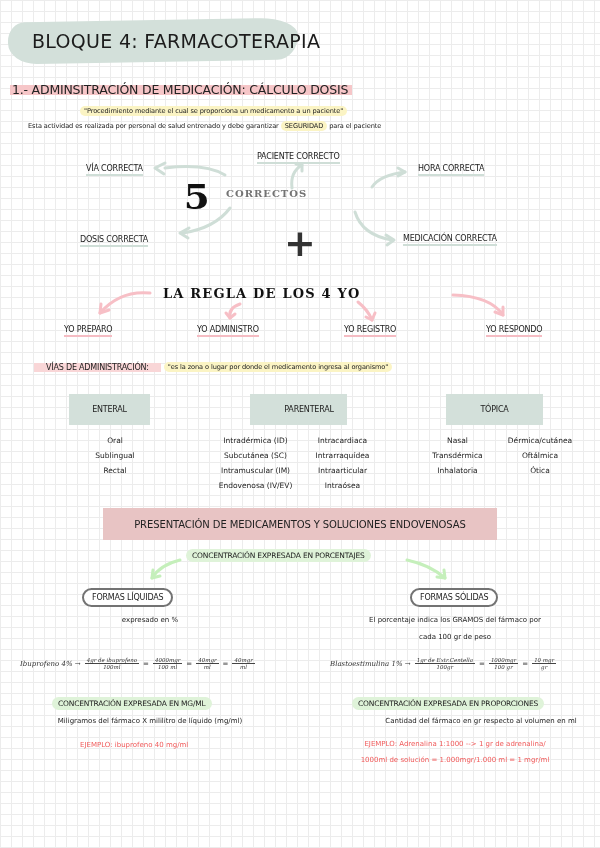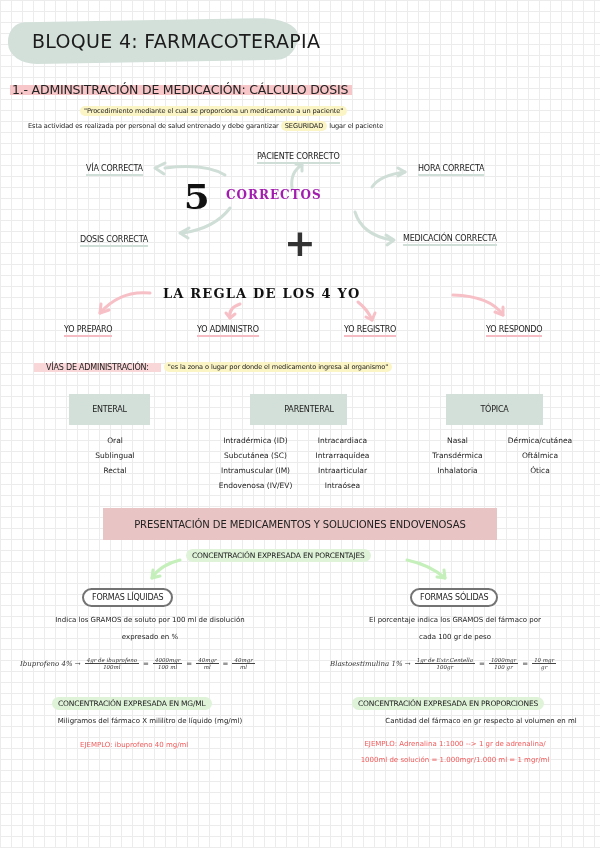--- a/index.html
+++ b/index.html
@@ -32,21 +32,21 @@
   }
   .small { font-size:6.6px; letter-spacing:-0.1px; }
   .hl-yellow { background:#fbf4c4; border-radius:6px; padding:1px 4px; }
   .hl-pink { background:#f9d6d7; padding:0 12px; }
   .quote1 { left:80px; top:107px; }
   .sentence1 { left:28px; top:122px; }
   .label-c { font-size:8px; letter-spacing:-0.2px; }
   .ul-green { border-bottom:2px solid #cfded7; padding-bottom:1px; }
   .ul-pink { border-bottom:2px solid #f5bcc3; padding-bottom:1px; }
   .five { left:185px; top:177px; font-size:34px; font-weight:bold; font-family:"DejaVu Serif", serif; color:#111; transform:scaleX(1.1);}
-  .correctos { left:226px; top:188px; font-size:12px; font-weight:bold; font-family:"DejaVu Serif", serif; letter-spacing:1px; color:#a21caf;text-align:center;}
+  .correctos { left:226px; top:188px; font-size:10px; font-weight:bold; font-family:"DejaVu Serif", serif; letter-spacing:1px; color:#737373;text-align:center;}
   .plus { left:284px; top:224px; font-size:38px; font-weight:bold; color:#333; line-height:38px;}
   .regla { left:163px; top:286px; font-size:13px; font-weight:bold; font-family:"DejaVu Serif", serif; letter-spacing:1.2px; color:#111;}
   .yo { font-size:8px; letter-spacing:-0.2px; }
   .box { background:#d3e0da; height:31px; display:flex; align-items:center; justify-content:center; font-size:8px; letter-spacing:-0.2px; }
   .list { font-size:7.5px; line-height:15px; text-align:center; }
   .banner { left:103px; top:508px; width:394px; height:32px; background:#e8c4c4; display:flex; align-items:center; justify-content:center; font-size:10px; letter-spacing:-0.1px; color:#222;}
   .pill-green { background:#dff3d9; border-radius:10px; padding:2px 6px; font-size:7.5px; letter-spacing:-0.2px; }
   .oval-green { border:2px solid #737373; border-radius:12px; padding:3px 8px; font-size:8px; letter-spacing:-0.2px; background:#fff;}
   .desc { font-size:7px; text-align:center; line-height:17px; }
   .formula { font-family:"DejaVu Serif", serif; font-style:italic; font-size:7px; color:#333; display:flex; align-items:center; gap:4px; }
@@ -61,21 +61,21 @@
 <div class="abs title">BLOQUE 4: FARMACOTERAPIA</div>
 
 <div class="abs section-title">1.- ADMINSITRACIÓN DE MEDICACIÓN: CÁLCULO DOSIS</div>
 
 <div class="abs small quote1">
   <span class="hl-yellow">"Procedimiento mediante el cual se proporciona un medicamento a un paciente"</span>
 </div>
 <div class="abs small sentence1">
   <span>Esta actividad es realizada por personal de salud entrenado y debe garantizar</span>
   <span class="hl-yellow">SEGURIDAD</span>
-  <span>lugar el paciente</span>
+  <span>para el paciente</span>
 </div>
 
 <svg class="abs" style="left:0;top:0;width:600px;height:848px;pointer-events:none;">
 
   <g fill="none" stroke="#cfded7" stroke-width="3" stroke-linecap="round">
     <path d="M225 175 Q205 163 165 168"></path>
     <path d="M155 168 l10 -5 M155 168 l9 6"></path>
     <path d="M292 188 Q290 172 302 165"></path>
     <path d="M302 165 l-6 -1 M302 165 l0 6"></path>
     <path d="M372 187 Q380 175 405 172"></path>
@@ -157,21 +157,20 @@
   <div>Ótica</div>
 </div>
 
 <div class="abs banner">PRESENTACIÓN DE MEDICAMENTOS Y SOLUCIONES ENDOVENOSAS</div>
 <div class="abs pill-green" style="left:186px;top:549px;">CONCENTRACIÓN EXPRESADA EN PORCENTAJES</div>
 
 <div class="abs oval-green" style="left:82px;top:588px;">FORMAS LÍQUIDAS</div>
 <div class="abs oval-green" style="left:410px;top:588px;">FORMAS SÓLIDAS</div>
 
 <div class="abs desc" style="left:10px;top:612px;width:280px;">
-  <div>Indica los GRAMOS de soluto por 100 ml de disolución</div>
   <div>expresado en %</div>
 </div>
 <div class="abs desc" style="left:310px;top:612px;width:290px;">
   <div>El porcentaje indica los GRAMOS del fármaco por</div>
   <div>cada 100 gr de peso</div>
 </div>
 
 <div class="abs formula" style="left:20px;top:657px;text-align:right;">
   <span>Ibuprofeno 4% →</span>
   <span class="frac">

